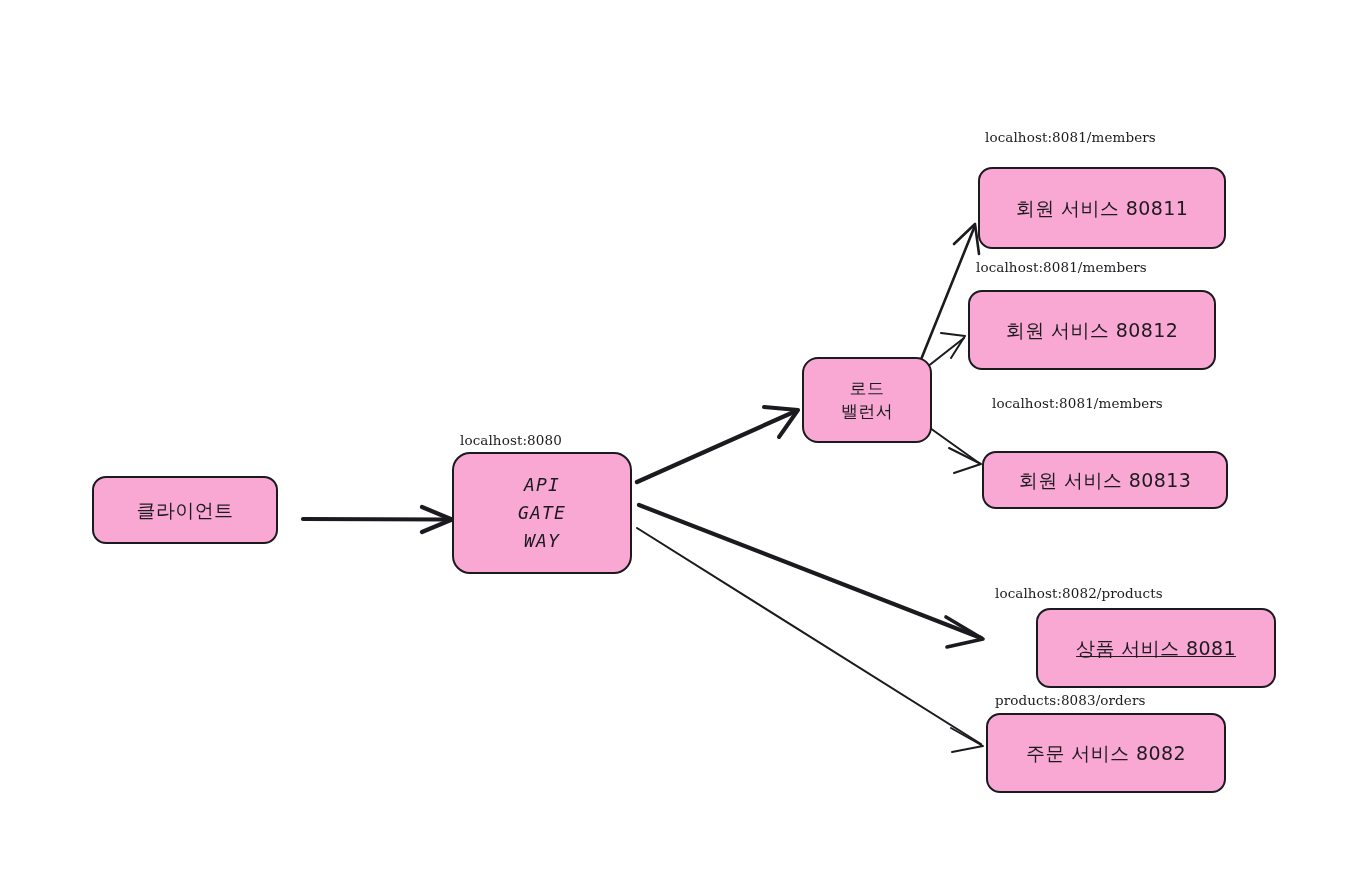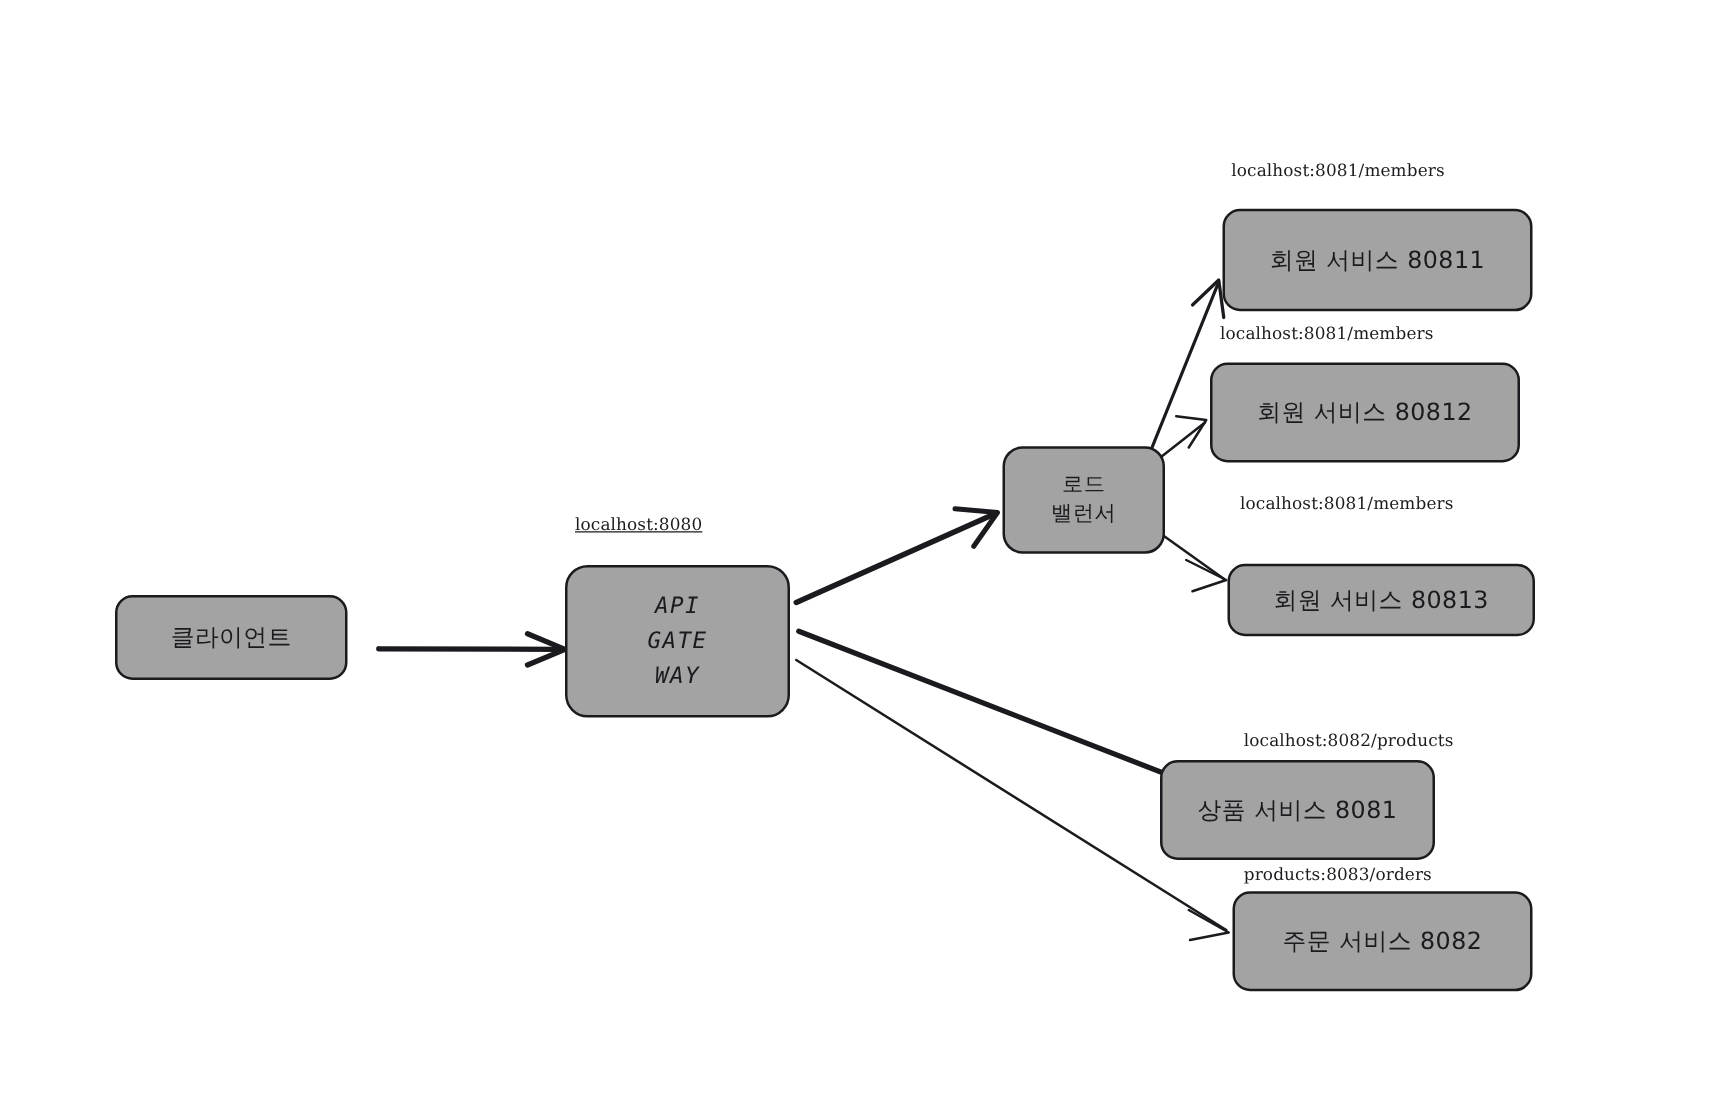--- a/index.html
+++ b/index.html
@@ -26,21 +26,21 @@
     top: 0;
     width: 1372px;
     height: 880px;
     pointer-events: none;
   }
   .node {
     position: absolute;
     box-sizing: border-box;
     border: 2.2px solid #1b1b1f;
     border-radius: 14px;
-    background: #a3a3a3;
+    background: #f9a8d4;
     display: flex;
     align-items: center;
     justify-content: center;
     text-align: center;
     color: #1b1b1f;
   }
   .node-label {
     font-family: "DejaVu Sans", sans-serif;
     font-size: 19px;
     line-height: 1.28;
@@ -104,21 +104,21 @@
     <g>
       <path d="M 916 418 L 979 463" stroke="#1b1b1f" stroke-width="2.0" fill="none" stroke-linecap="round"></path>
       <path d="M 949 448 L 981 464 L 954 473" stroke="#1b1b1f" stroke-width="2.0" fill="none" stroke-linecap="round" stroke-linejoin="round"></path>
     </g>
   </svg>
 
   <div class="node" style="left:92px; top:476px; width:186px; height:68px;">
     <span class="node-label">클라이언트</span>
   </div>
 
-  <div class="url-label" style="left:460px; top:412px;text-decoration:underline;">localhost:8080</div>
+  <div class="url-label" style="left:460px; top:432px;">localhost:8080</div>
   <div class="node" style="left:452px; top:452px; width:180px; height:122px; border-radius:18px;">
     <span class="node-label mono-hand">API
 GATE
 WAY</span>
   </div>
 
   <div class="node" style="left:802px; top:357px; width:130px; height:86px; border-radius:16px;">
     <span class="node-label" style="font-size:17px; line-height:1.35;">로드
 밸런서</span>
   </div>
@@ -132,21 +132,21 @@
   <div class="node" style="left:968px; top:290px; width:248px; height:80px;">
     <span class="node-label">회원 서비스 80812</span>
   </div>
 
   <div class="url-label" style="left:992px; top:395px;">localhost:8081/members</div>
   <div class="node" style="left:982px; top:424px; width:246px; height:58px;margin-top:27px;">
     <span class="node-label">회원 서비스 80813</span>
   </div>
 
   <div class="url-label" style="left:995px; top:585px;">localhost:8082/products</div>
-  <div class="node" style="left:928px; top:608px; width:220px; height:80px;">
+  <div class="node" style="left:1036px; top:608px; width:240px; height:80px;text-decoration:underline;">
     <span class="node-label">상품 서비스 8081</span>
   </div>
 
   <div class="url-label" style="left:995px; top:692px;">products:8083/orders</div>
   <div class="node" style="left:986px; top:713px; width:240px; height:80px;">
     <span class="node-label">주문 서비스 8082</span>
   </div>
 
 </div>
 

